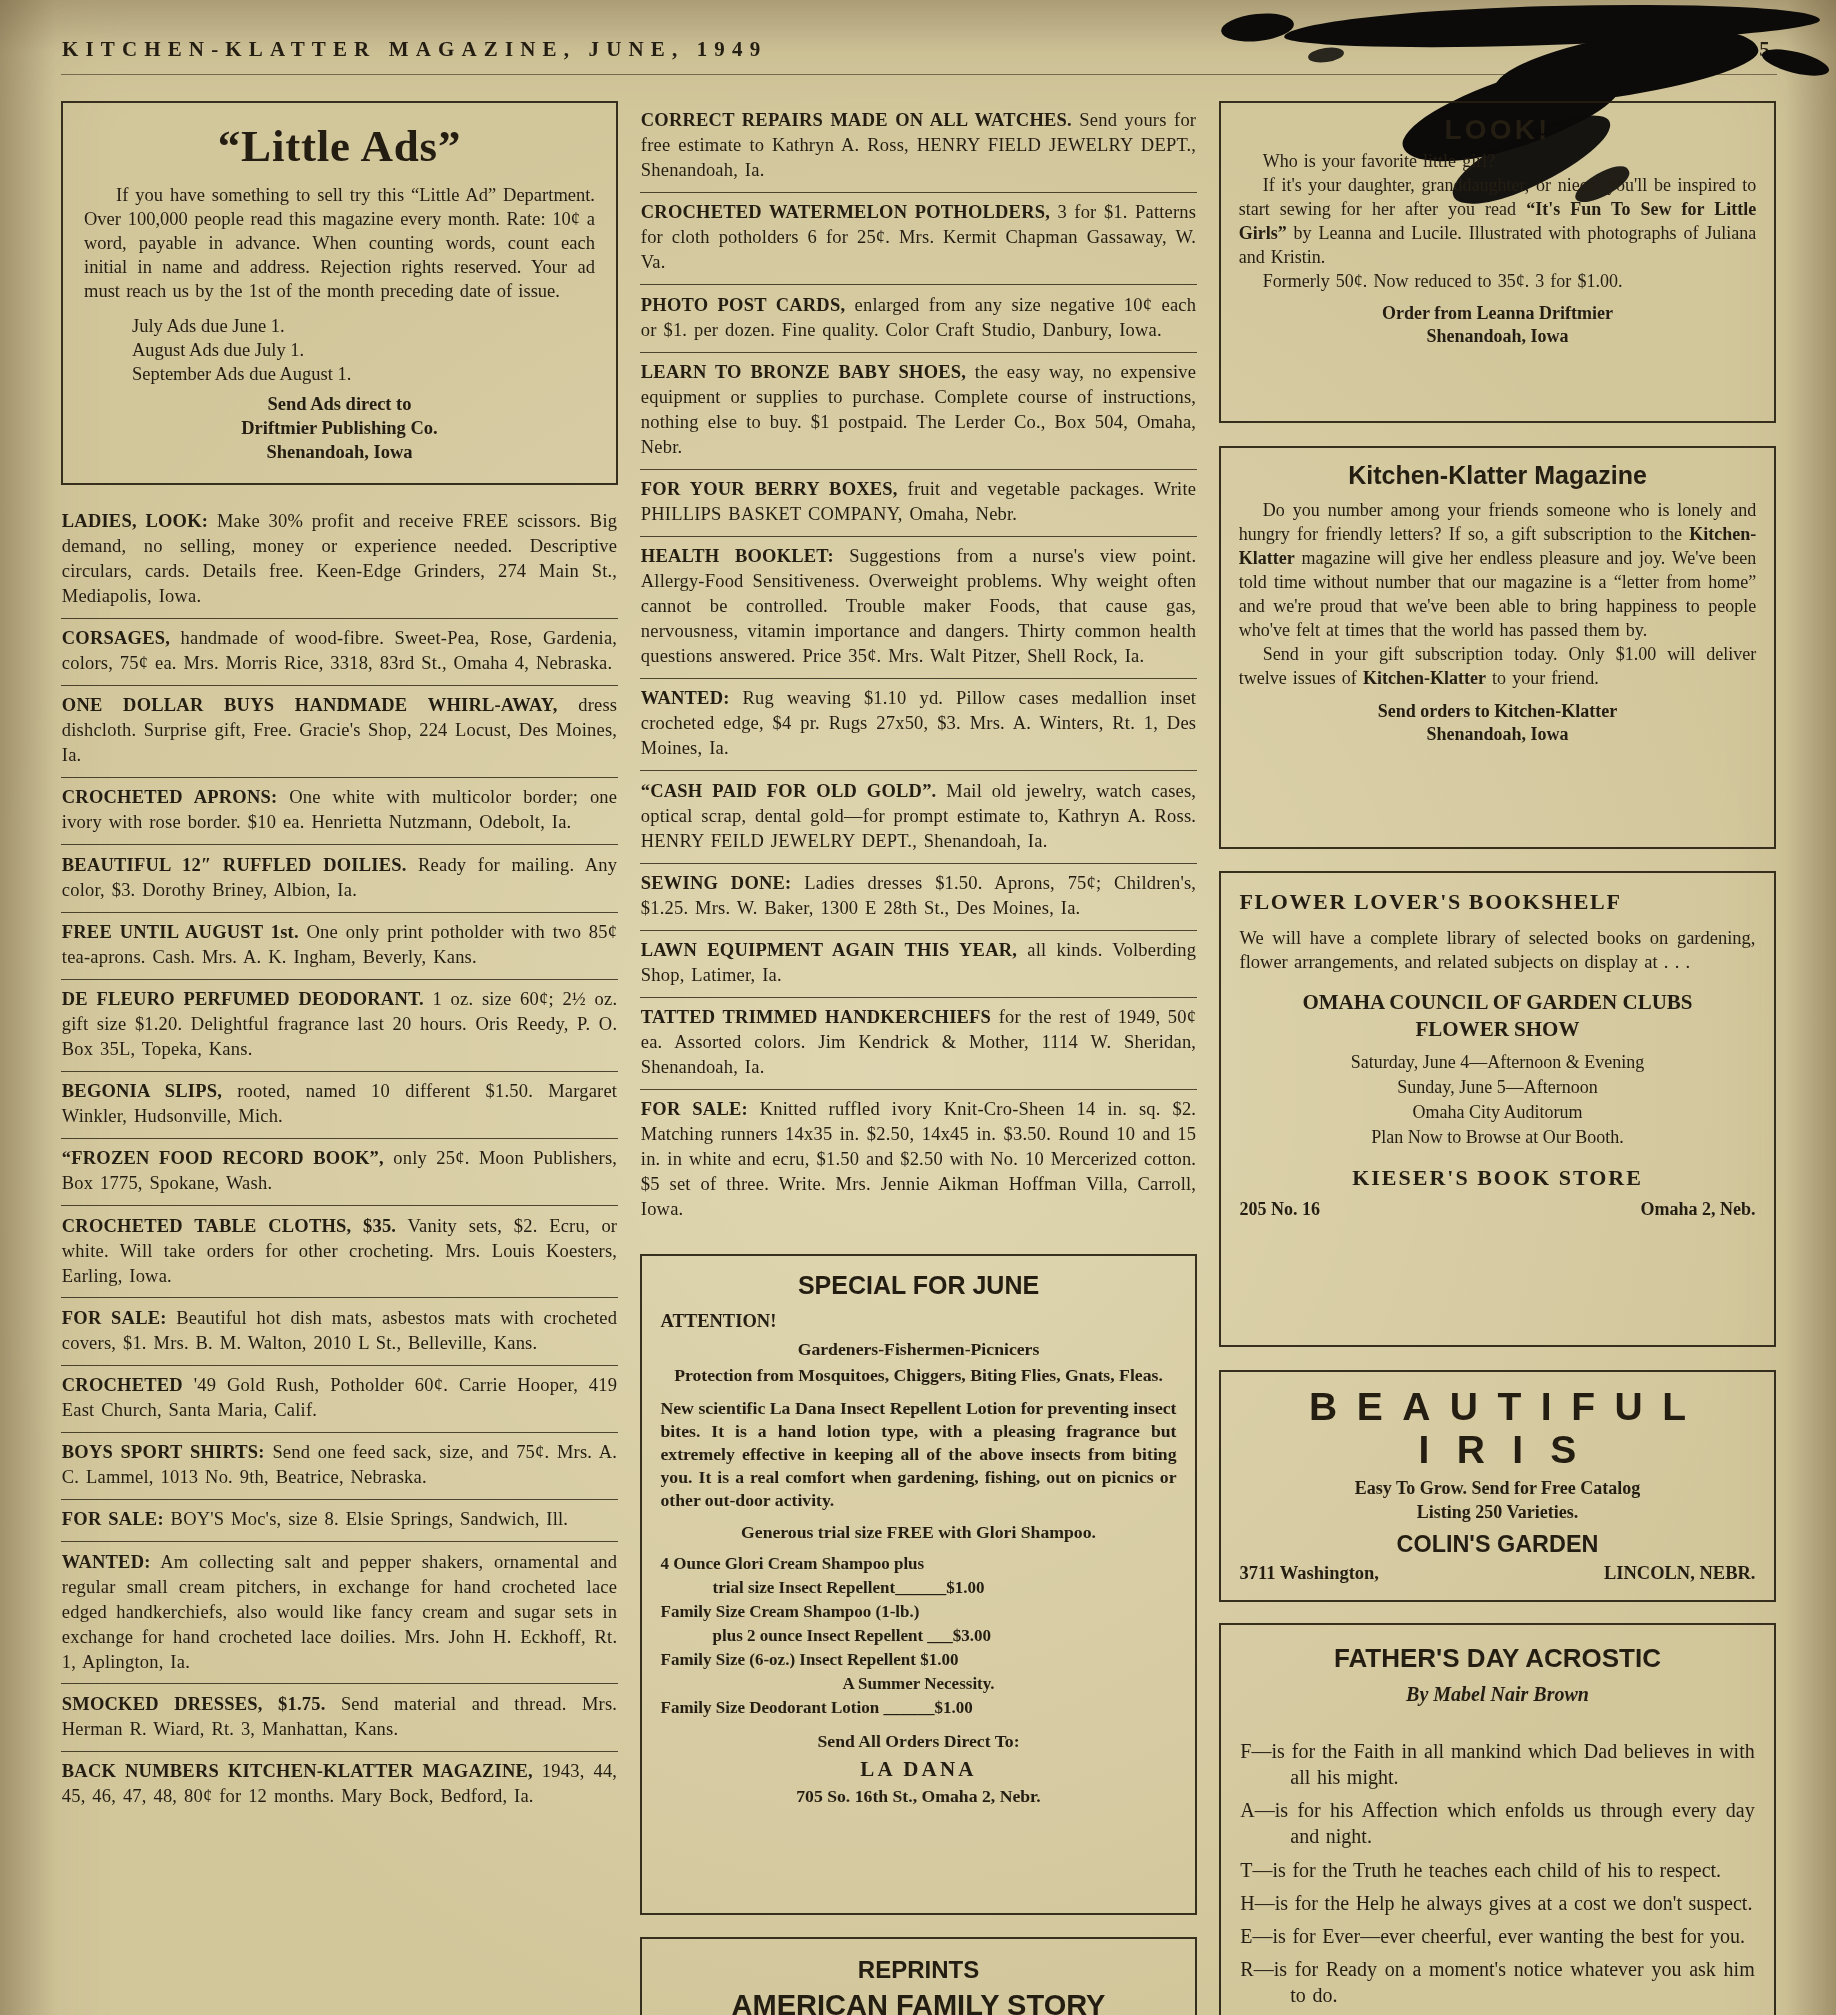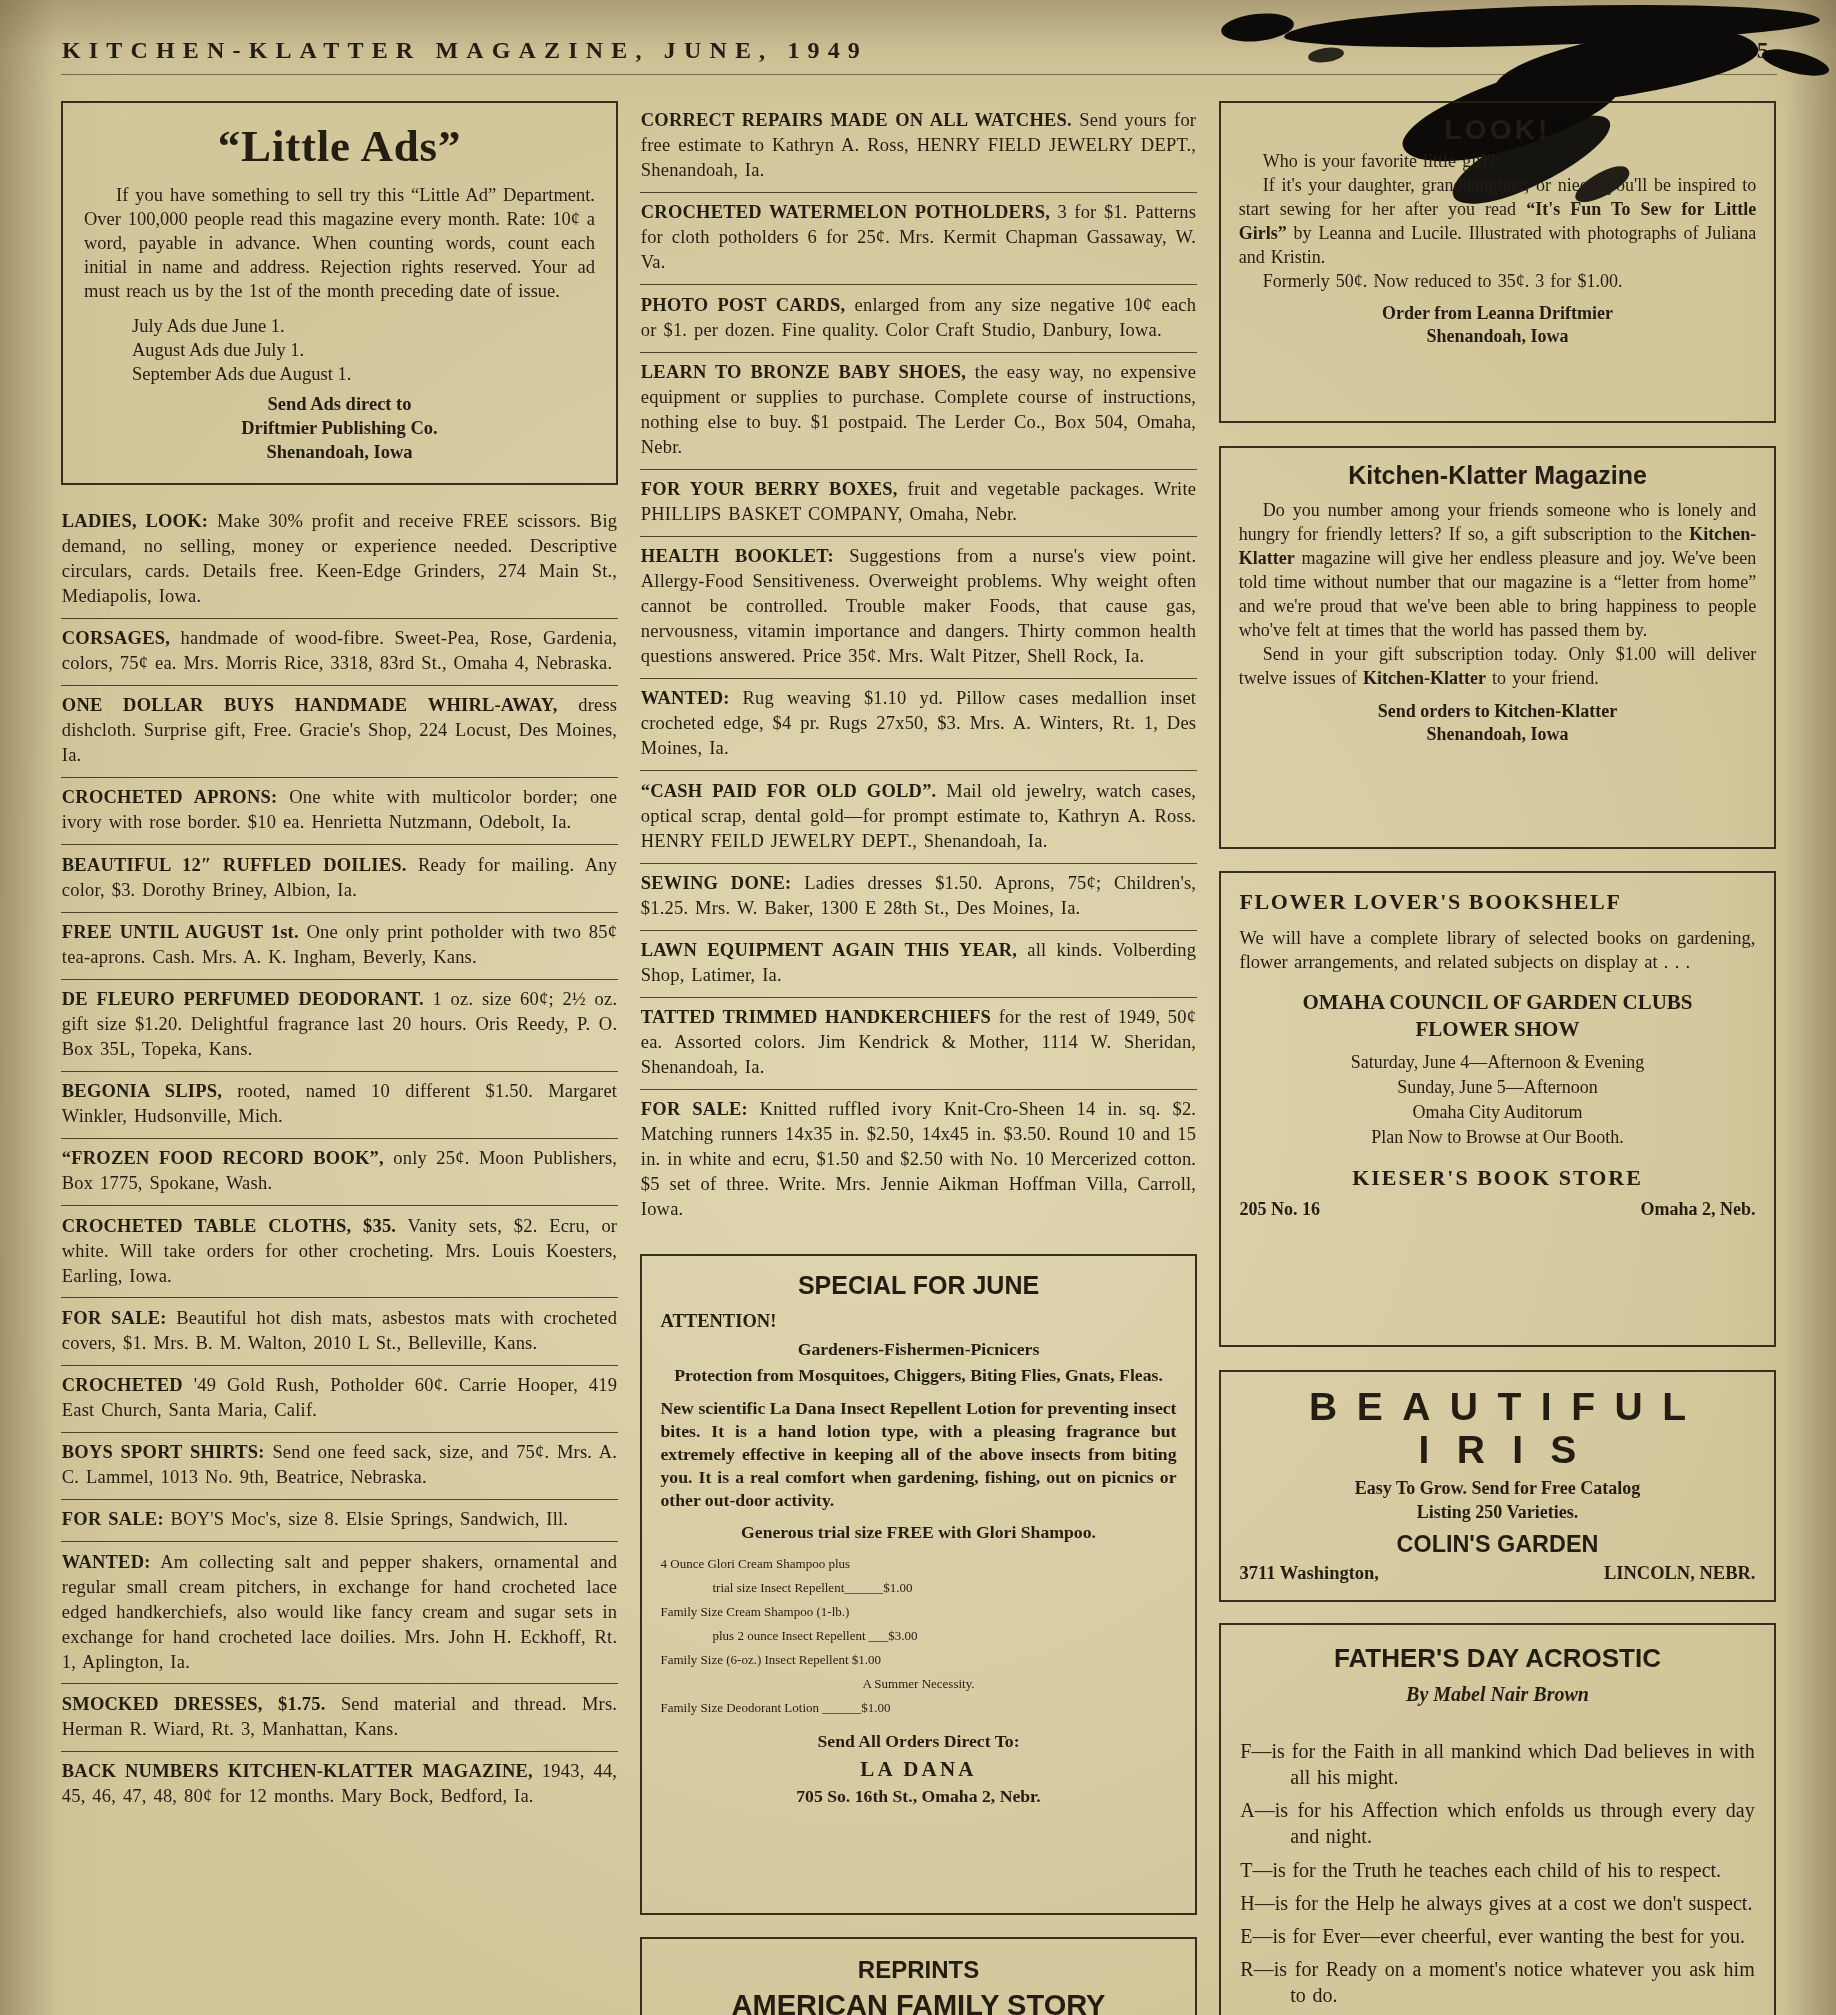--- a/index.html
+++ b/index.html
@@ -8,21 +8,21 @@
     background-color:#d2c69b;color:#241d12;
     font-family:"Liberation Serif","DejaVu Serif",serif;
     background-image:
       radial-gradient(ellipse 70% 55% at 48% 42%, rgba(255,252,228,.30), rgba(255,252,228,0) 72%),
       linear-gradient(90deg, rgba(92,72,40,.30) 0, rgba(92,72,40,0) 3%, rgba(92,72,40,0) 97.2%, rgba(92,72,40,.32) 100%),
       linear-gradient(180deg, rgba(92,72,40,.20) 0, rgba(92,72,40,0) 2%, rgba(92,72,40,0) 97%, rgba(92,72,40,.45) 100%);
     box-shadow:inset 0 0 105px rgba(90,70,40,.30);
   }
   
   .header{position:absolute;top:37px;left:62px;right:60px;display:flex;justify-content:space-between;align-items:center;
-    font-weight:bold;font-size:24px;letter-spacing:.34em;white-space:nowrap;}
+    font-weight:bold;font-size:21px;letter-spacing:.34em;white-space:nowrap;}
   .header-rule{position:absolute;top:74px;left:61px;right:60px;height:1.2px;background:rgba(42,35,22,.55);}
   
   .smudge i{position:absolute;display:block;background:#0c0b09;}
   .smudge .s1{left:1284px;top:6.4px;width:536px;height:39px;border-radius:48% 52% 55% 45%/60% 55% 45% 40%;transform:rotate(-1.6deg);}
   .smudge .s2{left:1493px;top:35px;width:266px;height:60px;border-radius:55% 45% 50% 50%/55% 60% 40% 45%;transform:rotate(-9deg);}
   .smudge .s3{left:1398px;top:79px;width:226px;height:69px;border-radius:60% 40% 55% 45%/50% 55% 45% 50%;transform:rotate(-17deg);}
   .smudge .s4{left:1445px;top:133px;width:173px;height:52px;border-radius:50% 50% 60% 40%/55% 45% 55% 45%;transform:rotate(-24deg);opacity:.95;}
   .smudge .s5{left:1221px;top:13.7px;width:73px;height:26.6px;border-radius:50%;transform:rotate(-6deg);}
   .smudge .s6{left:1761px;top:52px;width:69px;height:21px;border-radius:50%;transform:rotate(14deg);}
   .smudge .s7{left:1308px;top:48px;width:36px;height:13.7px;border-radius:50%;transform:rotate(-8deg);opacity:.85;}
@@ -46,21 +46,21 @@
   .la-send{margin-top:6.4px;text-align:center;font-weight:bold;font-size:18.5px;line-height:24px;}
   
   .sans{font-family:"Liberation Sans","DejaVu Sans",sans-serif;}
   .special-box{padding:15.3px 18.5px 18.5px;margin:22.6px 0;min-height:661px;}
   .sp-title{font-family:"Liberation Sans","DejaVu Sans",sans-serif;font-weight:bold;font-size:25px;text-align:center;margin-bottom:10.5px;}
   .sp-attention{font-weight:bold;font-size:18.5px;margin-bottom:6.4px;}
   .sp-audience{font-weight:bold;font-size:17.7px;text-align:center;line-height:22.6px;}
   .sp-protect{font-weight:bold;font-size:17.7px;text-align:center;line-height:23.4px;margin:3.2px 12px 9.7px;}
   .sp-body{font-weight:bold;font-size:17.7px;line-height:23px;text-align:justify;margin:0 0 8.9px;}
   .sp-trial{font-weight:bold;font-size:17.7px;line-height:23.4px;text-align:center;margin:0 24px 8px;}
-  .sp-price{font-weight:normal;font-size:13px;line-height:24px;}
+  .sp-price{font-weight:bold;font-size:17px;line-height:24px;}
   .sp-price[data-align="indent"]{padding-left:52px;}
   .sp-price[data-align="center"]{text-align:center;}
   .sp-order{font-weight:bold;text-align:center;font-size:17.7px;margin-top:10.5px;}
   .sp-company{font-weight:bold;text-align:center;font-size:21px;letter-spacing:3.2px;margin-top:4.8px;}
   .sp-address{font-weight:bold;text-align:center;font-size:17.7px;margin-top:4px;}
   .reprints-box{padding:17px 19.3px 20px;min-height:435px;}
   .rp-title{font-family:"Liberation Sans","DejaVu Sans",sans-serif;font-weight:bold;font-size:24px;text-align:center;margin-bottom:4.8px;}
   .rp-subtitle{font-family:"Liberation Sans","DejaVu Sans",sans-serif;font-weight:bold;font-size:29px;text-align:center;margin-bottom:11.3px;}
   
   .look-box{padding:10.5px 17.7px 15.3px;margin-bottom:22.6px;min-height:322px;}

